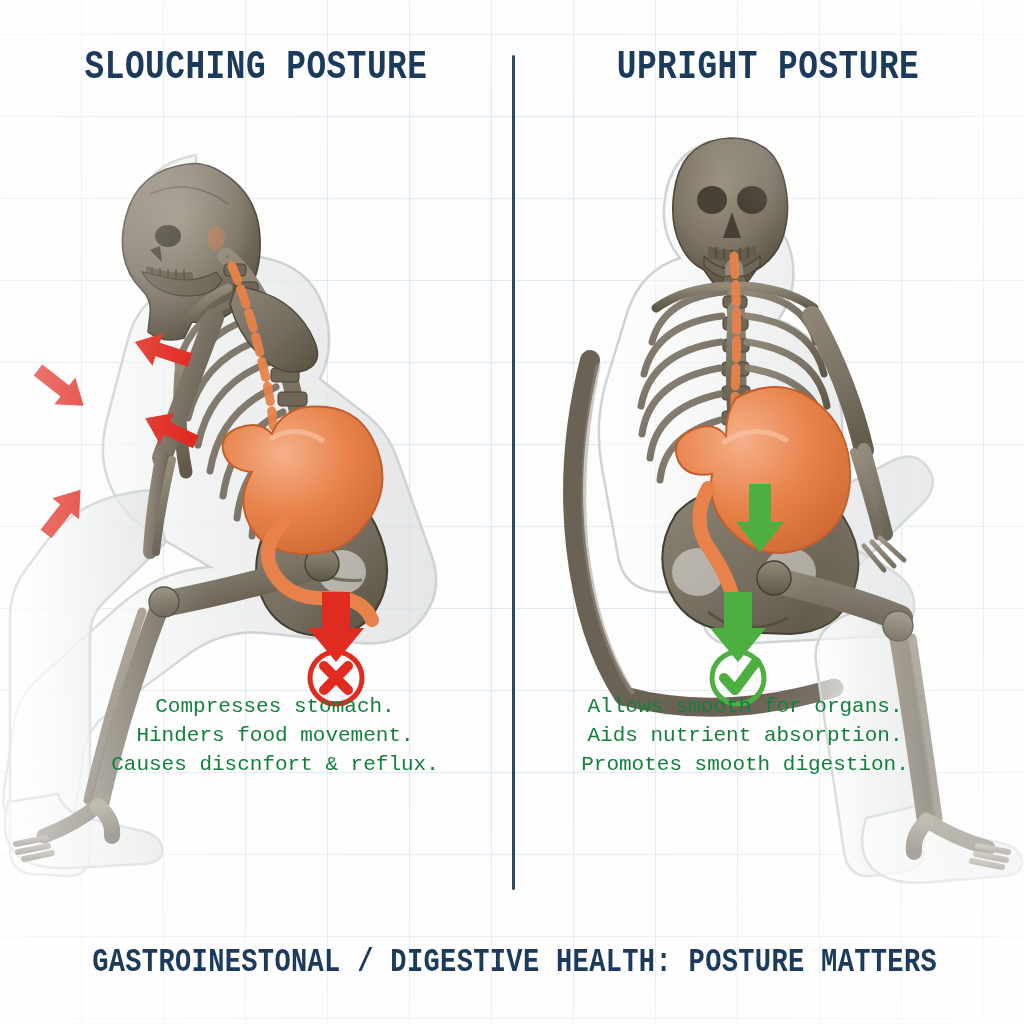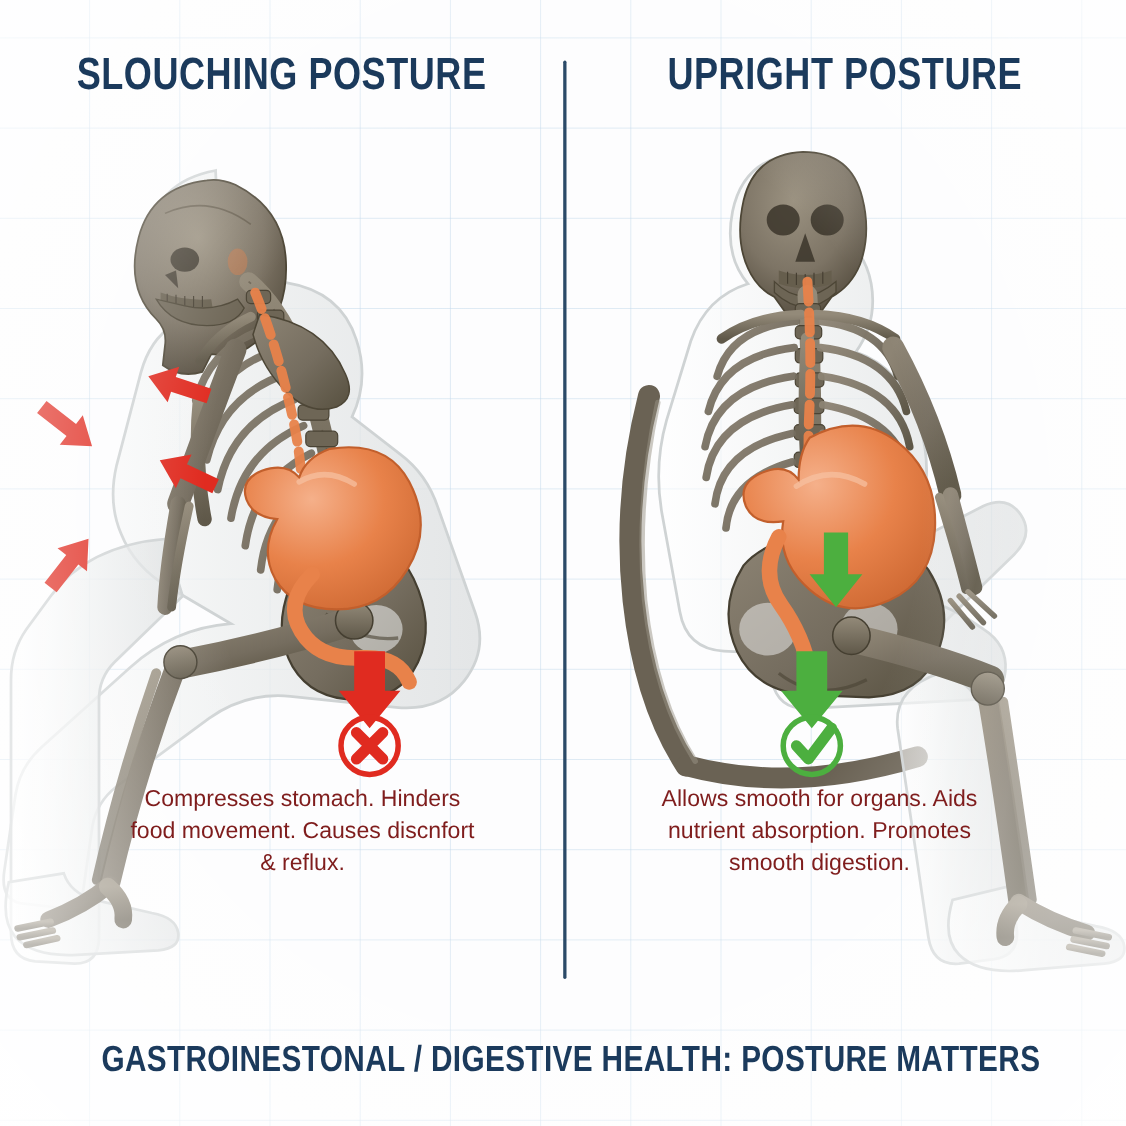--- a/index.html
+++ b/index.html
@@ -2,21 +2,21 @@
 <html><head>
 <meta charset="utf-8">
 <style>
   html,body{margin:0;padding:0;}
   body{
     width:1024px;height:1024px;overflow:hidden;
     background:#fdfdfe;
     font-family:"Liberation Sans", sans-serif;
     position:relative;
   }
-  #stage{position:relative;width:1024px;height:1024px;}
+  #stage{position:relative;width:1024px;height:1024px;font-family:Liberation Mono, monospace;}
 
   
   .grid{
     position:absolute;inset:0;
     background-image:
       linear-gradient(to right, rgba(198,219,236,.55) 1px, transparent 1px),
       linear-gradient(to bottom, rgba(198,219,236,.55) 1px, transparent 1px);
     background-size:82px 82px;
     background-position:-1px 34px;
     pointer-events:none;
@@ -37,22 +37,22 @@
     font-weight:700;font-size:41px;letter-spacing:.6px;
     color:#1b3a5c;
     text-align:center;
     transform:scaleX(.80);
     white-space:nowrap;
   }
   .title.left{left:0;width:512px;transform-origin:256px 50%;}
   .title.right{left:512px;width:512px;transform-origin:256px 50%;}
 
   .caption{
-    position:absolute;top:712px;width:330px;
-    text-align:center;color:#7f1d1d;
+    position:absolute;top:692px;width:330px;
+    text-align:center;color:#15803d;
     font-size:21px;line-height:29px;
   }
   .caption.left{left:110px;}
   .caption.right{left:580px;}
 
   .banner{
     position:absolute;left:0;top:944px;width:1024px;
     text-align:center;color:#1b3a5c;
     font-weight:700;font-size:33px;letter-spacing:.4px;
     transform:scaleX(.82);transform-origin:512px 50%;

